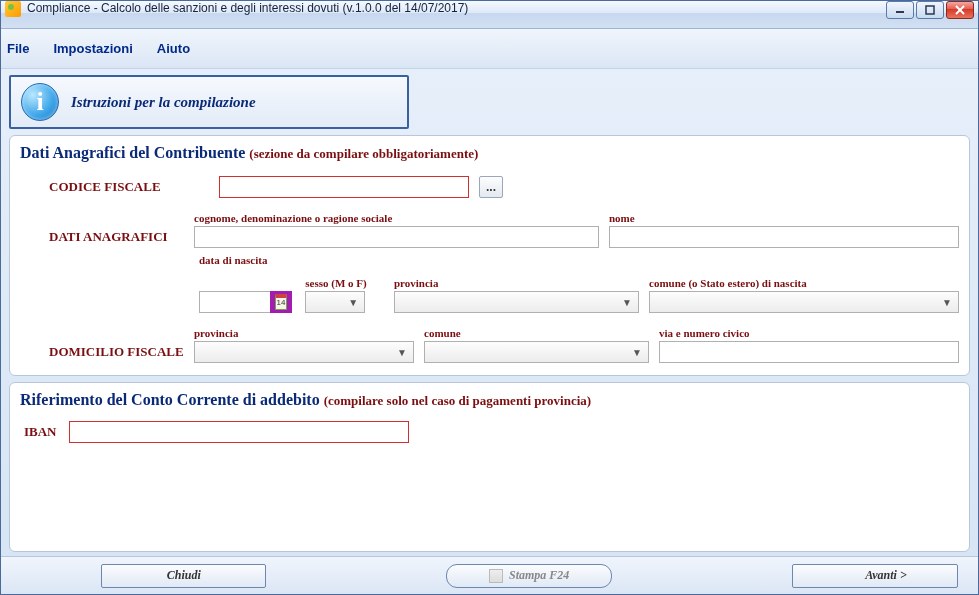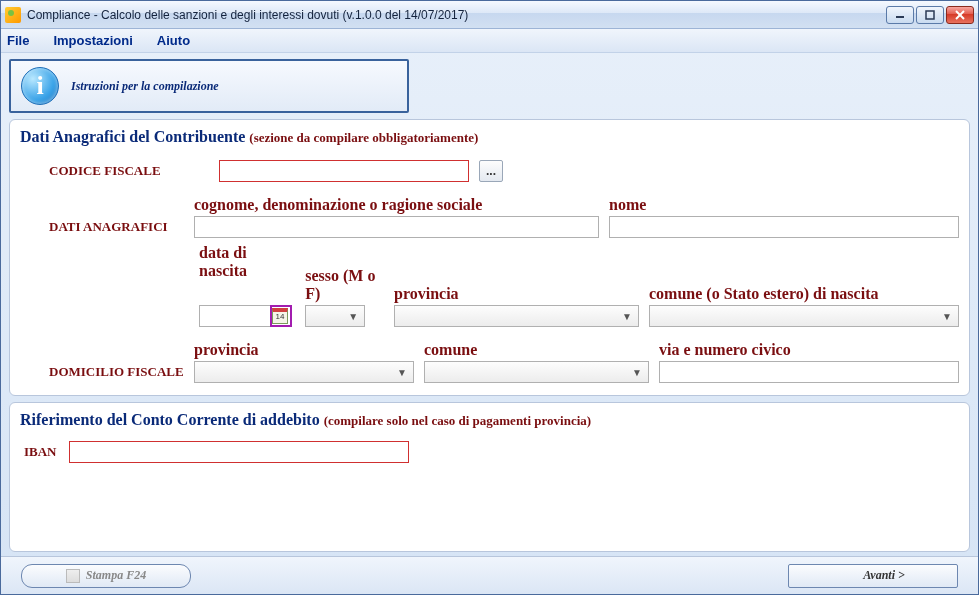--- a/index.html
+++ b/index.html
@@ -17,21 +17,20 @@
     background: linear-gradient(to bottom, #e8f0fa 0%, #d6e4f5 100%);
     border: 1px solid #4a6a9c;
     display: flex;
     flex-direction: column;
   }
   .titlebar {
     height: 28px;
     background: linear-gradient(to bottom, #f5f9ff 0%, #dde8f7 45%, #c7d8ef 46%, #d2e0f2 100%);
     border-bottom: 1px solid #9db4d6;
     display: flex;
-    align-items: center;
     padding: 0 4px;
     position: relative;
   }
   .title-icon {
     width: 16px; height: 16px;
     margin-right: 6px;
     background: linear-gradient(135deg,#ffcc33,#ff9900);
     border-radius: 2px;
     position: relative;
   }
@@ -50,21 +49,21 @@
     background: linear-gradient(to bottom,#f0f5fc,#c9dbf0);
     display:flex; align-items:center; justify-content:center;
     font-family: Arial;
   }
   .win-btn.close {
     background: linear-gradient(to bottom,#f7a6a0,#e25b4d 45%,#d63a28 46%,#e8725f);
     border-color:#8a2a1d;
   }
   .win-btn svg { display:block; }
   .menubar {
-    height: 24px;
+    height: 40px;
     background: linear-gradient(to bottom,#f0f5fc,#dbe6f5);
     border-bottom: 1px solid #c2d2e8;
     display: flex;
     align-items: center;
     padding-left: 6px;
     gap: 24px;
   }
   .menubar span { color: #002a8a; font-weight: bold; font-size: 13px; }
   .content {
     flex: 1;
@@ -90,21 +89,21 @@
     border:1px solid #1f6fb8;
     display:flex; align-items:center; justify-content:center;
     color:#fff; font-weight:bold; font-family:Georgia,serif;
     font-size:26px;
     box-shadow: inset 0 0 4px rgba(255,255,255,0.6);
   }
   .instr-text {
     color: #0a2a78;
     font-style: italic;
     font-weight: bold;
-    font-size: 12px;
+    font-size: 15px;
     font-family: Georgia, "Times New Roman", serif;
   }
   .panel {
     background: #ffffff;
     border: 1px solid #b8c6dc;
     border-radius: 6px;
     padding: 8px 10px 12px 10px;
   }
   .panel .heading {
     color: #0a2a78;
@@ -124,21 +123,21 @@
     width: 160px;
     color: #7a0e10;
     font-weight: bold;
     font-size: 13px;
     font-family: Georgia, "Times New Roman", serif;
     margin-left: 29px;
   }
   .fld-group { display:flex; flex-direction:column; gap:2px; }
   .fld-label {
     color: #7a0e10;
-    font-size: 16px;
+    font-size: 11px;
     font-weight: bold;
     font-family: Georgia, "Times New Roman", serif;
   }
   input.txt, .combo {
     height: 22px;
     border: 1px solid #b0b0b0;
     background: #fff;
     padding: 0 4px;
     font-size: 12px;
   }
@@ -154,21 +153,21 @@
     width:24px; height:22px;
     border:1px solid #9aa7b8;
     background: linear-gradient(to bottom,#fdfdfd,#e4e9f0);
     border-radius:2px;
     display:flex; align-items:center; justify-content:center;
     font-weight:bold; color:#333;
     font-size:12px;
   }
   .cal-btn {
     width:22px; height:22px;
-    border:2px solid #a21caf;
+    border:5px solid #a21caf;
     background:#fff;
     display:flex; align-items:center; justify-content:flex-start;
     margin-left:-1px;
   }
   .cal-ico {
     width:16px; height:16px;
     border:1px solid #7a9a5a;
     border-top:4px solid #d04040;
     background:#f5f5e8;
     font-size:8px; line-height:10px;
@@ -339,20 +338,21 @@
       <div class="iban-row">
         <div class="iban-label">IBAN</div>
         <input class="txt red-border" style="width: 340px;" value="">
       </div>
       <div class="mid-spacer"></div>
     </div>
 
   </div>
 
   <div class="bottom-bar">
+    <div class="btn chiudi">Chiudi</div>
     <div class="btn stampa">
       <div class="pic"></div>
       <span>Stampa F24</span>
     </div>
     <div class="btn avanti">Avanti &gt;</div>
   </div>
 
 </div>
 
 </body></html>

